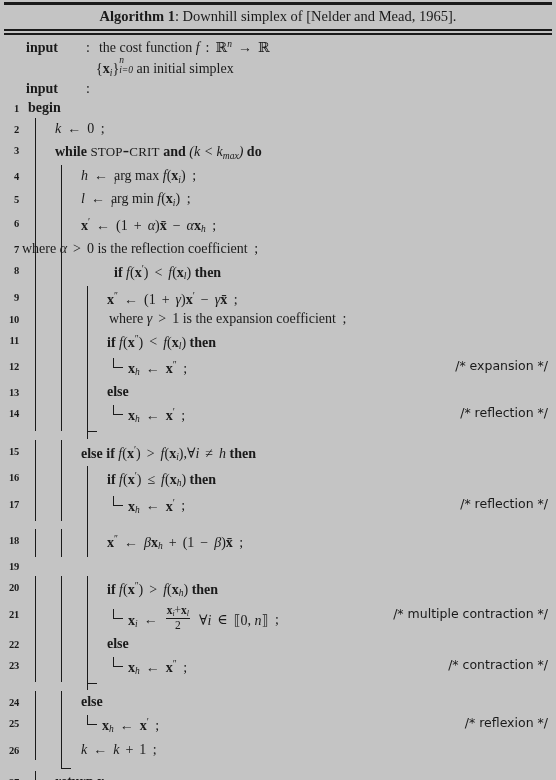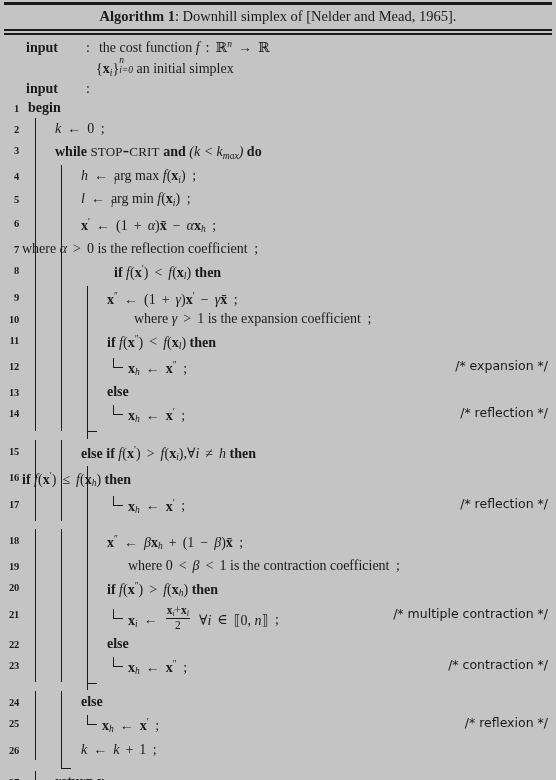--- a/index.html
+++ b/index.html
@@ -330,21 +330,21 @@
     </div>
 
     <div class="ln">
       <div class="num">10</div>
       <div class="body-cell">
         <div class="guides">
             <span class="gbar" style="left:13px;"></span>
             <span class="gbar" style="left:39px;"></span>
             <span class="gbar" style="left:65px;"></span>
           </div>
-        <span class="code" style="margin-left:112px;"><span class="mr">where</span> <span class="mi">γ</span> <span class="op">&gt;</span> <span class="mr">1</span> is the expansion coefficient <span class="semi">;</span></span>
+        <span class="code" style="margin-left:87px;"><span class="mr">where</span> <span class="mi">γ</span> <span class="op">&gt;</span> <span class="mr">1</span> is the expansion coefficient <span class="semi">;</span></span>
       </div>
     </div>
 
     <div class="ln">
       <div class="num">11</div>
       <div class="body-cell">
         <div class="guides">
             <span class="gbar" style="left:13px;"></span>
             <span class="gbar" style="left:39px;"></span>
             <span class="gbar" style="left:65px;"></span>
@@ -406,21 +406,21 @@
     </div>
 
     <div class="ln">
       <div class="num">16</div>
       <div class="body-cell">
         <div class="guides">
             <span class="gbar" style="left:13px;"></span>
             <span class="gbar" style="left:39px;"></span>
             <span class="gbar" style="left:65px;"></span>
           </div>
-        <span class="code" style=""><span class="kw">if</span> <span class="mi">f</span>(<span class="mb">x</span><sup>′</sup>) <span class="op">≤</span> <span class="mi">f</span>(<span class="mb">x</span><sub>h</sub>) <span class="kw">then</span></span>
+        <span class="code" style="margin-left:85px;"><span class="kw">if</span> <span class="mi">f</span>(<span class="mb">x</span><sup>′</sup>) <span class="op">≤</span> <span class="mi">f</span>(<span class="mb">x</span><sub>h</sub>) <span class="kw">then</span></span>
       </div>
     </div>
 
     <div class="ln">
       <div class="num">17</div>
       <div class="body-cell">
         <div class="guides">
             <span class="gbar" style="left:13px;"></span>
             <span class="gbar" style="left:39px;"></span>
             <span class="gbar" style="left:65px;"></span>
@@ -438,28 +438,20 @@
             <span class="gbar" style="left:13px;"></span>
             <span class="gbar" style="left:39px;"></span>
             <span class="gbar" style="left:65px;top:-11px;"></span>
           </div>
         <span class="code" style="margin-left:85px;"><span class="mb">x</span><sup>″</sup> <span class="op">←</span> <span class="mi">β</span><span class="mb">x</span><sub>h</sub> <span class="op">+</span> <span class="mr">(1</span> <span class="op">−</span> <span class="mi">β</span><span class="mr">)</span><span class="mb">x̄</span> <span class="semi">;</span></span>
       </div>
     </div>
 
     <div class="ln">
       <div class="num">19</div>
-      <div class="body-cell">
-        <div class="guides">
-            <span class="gbar" style="left:13px;"></span>
-            <span class="gbar" style="left:39px;"></span>
-            <span class="gbar" style="left:65px;"></span>
-          </div>
-        <span class="code" style="margin-left:106px;"><span class="mr">where</span> <span class="mr">0</span> <span class="op">&lt;</span> <span class="mi">β</span> <span class="op">&lt;</span> <span class="mr">1</span> is the contraction coefficient <span class="semi">;</span></span>
-      </div>
     </div>
 
     <div class="ln">
       <div class="num">20</div>
       <div class="body-cell">
         <div class="guides">
             <span class="gbar" style="left:13px;"></span>
             <span class="gbar" style="left:39px;"></span>
             <span class="gbar" style="left:65px;"></span>
           </div>

